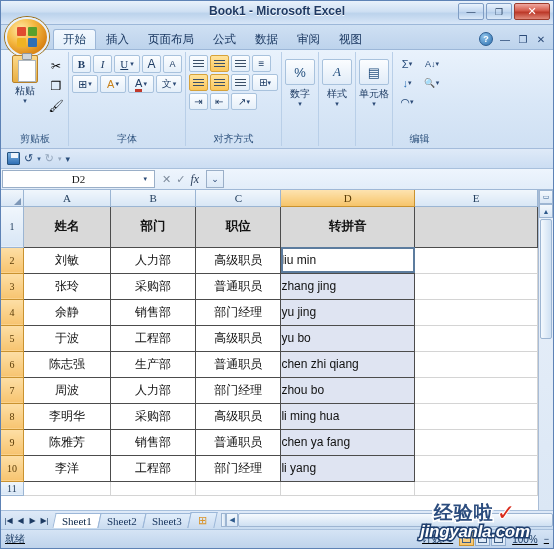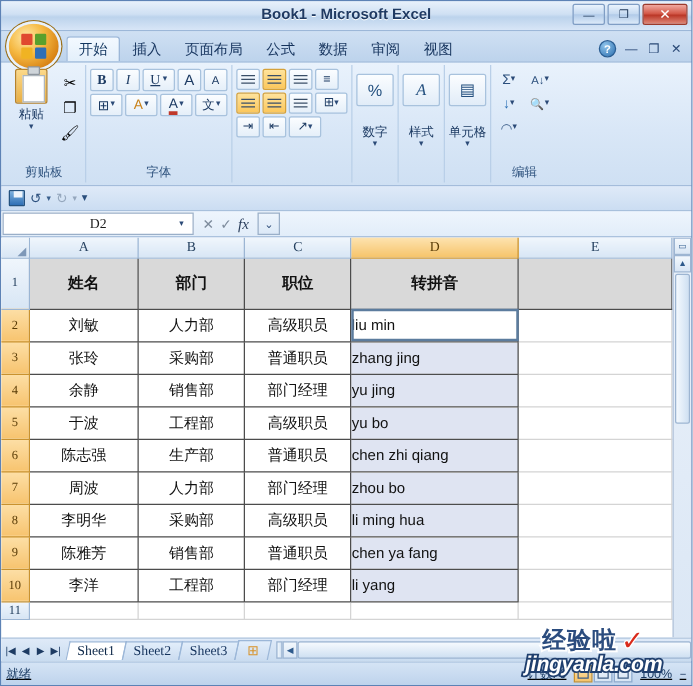--- a/index.html
+++ b/index.html
@@ -152,21 +152,21 @@
   .align-lines i { height:1.5px; background:#3a4f68; display:block; }
 
   
   .g-v { align-items:center; }
   .g-v .group-body { flex-direction:column; align-items:center; gap:0; }
   .vbig {
     width:30px; height:26px; display:flex; align-items:center; justify-content:center;
     background:linear-gradient(180deg,#fbfdff 0%,#e1ecf8 100%);
     border:1px solid #a8c2dd; border-radius:2px; font-size:13px; color:#24507f;
   }
-  .vlbl { font-size:10px; color:#1d3b63; margin-top:14px; }
+  .vlbl { font-size:10px; color:#1d3b63; margin-top:2px; }
 
   
   .g-edit .group-body { flex-direction:column; gap:2px; padding-top:3px; }
   .erow { display:flex; gap:3px; }
   .eb { width:22px; height:16px; font-size:11px; color:#2a4e7c; display:flex; align-items:center; justify-content:center; }
 
   
   .qat {
     flex:0 0 20px; display:flex; align-items:center; gap:4px;
     padding:0 6px;
@@ -497,20 +497,21 @@
             <div class="btn box ab">
                 <span style="font-size:10px">⇤</span>
               </div>
             <div class="btn box ab w" style="width:26px">
                 <span style="font-size:10px">↗</span>
                 <span class="caret">▾</span>
               </div>
           </div>
         </div>
       </div>
+      <div class="group-label">对齐方式</div>
     </div>
 
     <div class="group g-v">
       <div class="group-body" style="padding-top:6px">
         <div class="vbig">
             <span>%</span>
           </div>
         <div class="vlbl">数字</div>
         <div class="caret">▾</div>
       </div>

